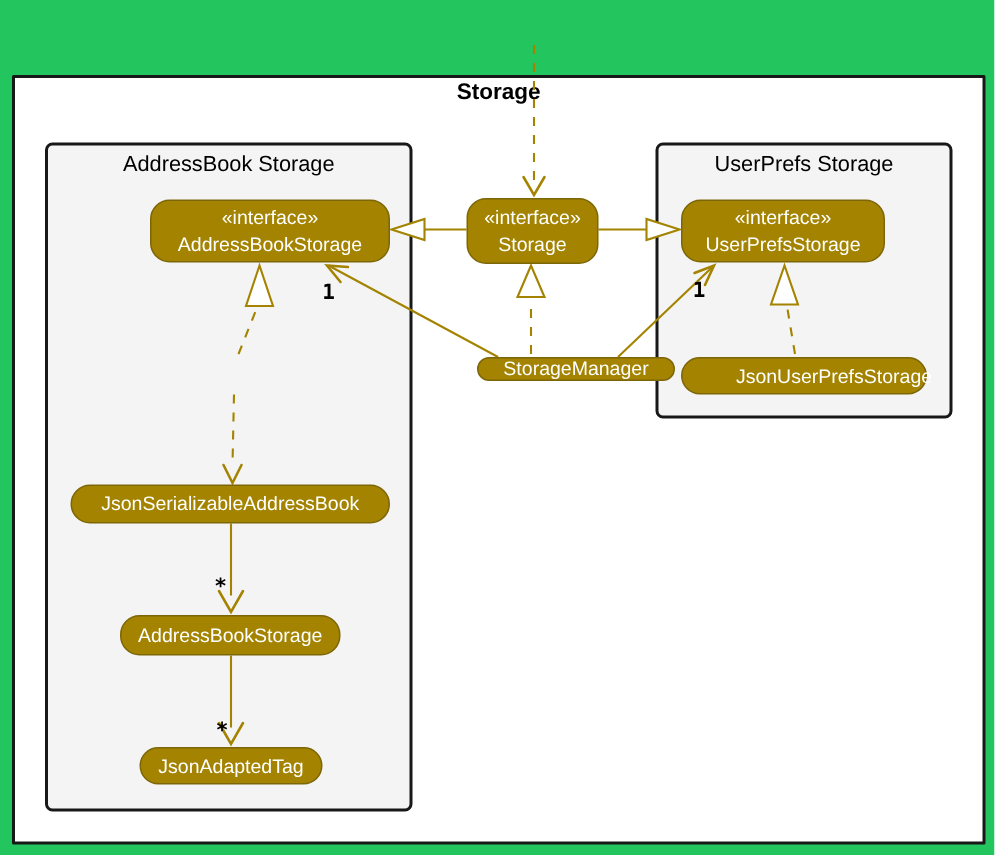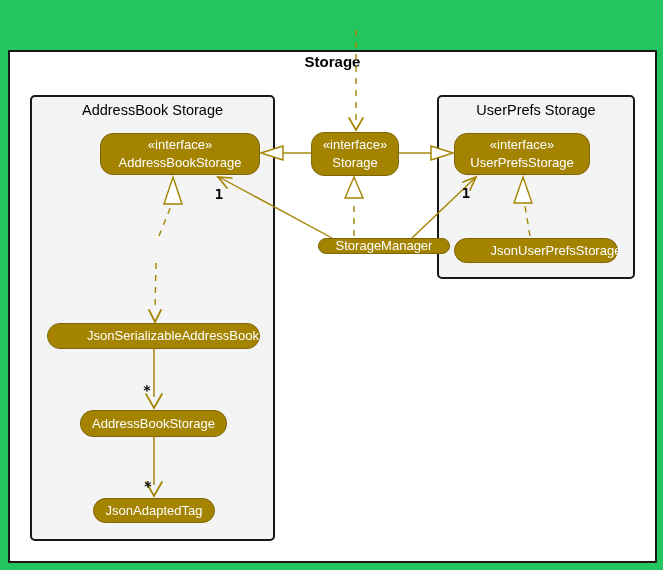--- a/index.html
+++ b/index.html
@@ -56,21 +56,21 @@
     font-size: 13px; line-height: 18px;
     white-space: nowrap;
     z-index: 10;
   }
   .n-abs  { left: 100px; top: 133px; width: 160px; height: 42px; }
   .n-sto  { left: 311px; top: 132px; width: 88px;  height: 44px; }
   .n-ups  { left: 454px; top: 133px; width: 136px; height: 42px; }
   .n-jabs { left: 64px;  top: 238px; width: 189px; height: 25px; }
   .n-sm   { left: 290px; top: 238px; width: 132px; height: 16px; margin-left: 28px; }
   .n-jups { left: 454px; top: 238px; width: 164px; height: 25px; padding-left: 40px; }
-  .n-jsab { left: 47px;  top: 323px; width: 213px; height: 26px; align-items: flex-end; }
+  .n-jsab { left: 47px;  top: 323px; width: 213px; height: 26px; }
   .n-jap  { left: 80px;  top: 410px; width: 147px; height: 27px; }
   .n-jat  { left: 93px;  top: 498px; width: 122px; height: 25px; }
   .edge-line { stroke: #A38300; stroke-width: 1.4; fill: none; }
   .edge-dashed { stroke-dasharray: 6,6; }
   .tri { fill: #ffffff; stroke: #A38300; stroke-width: 1.4; }
   .vhead { stroke: #A38300; stroke-width: 1.7; fill: none; stroke-linecap: round; }
   .mult { font: bold 14px "DejaVu Sans Mono", monospace; fill: #000000; }
 </style>
 </head>
 <body>

